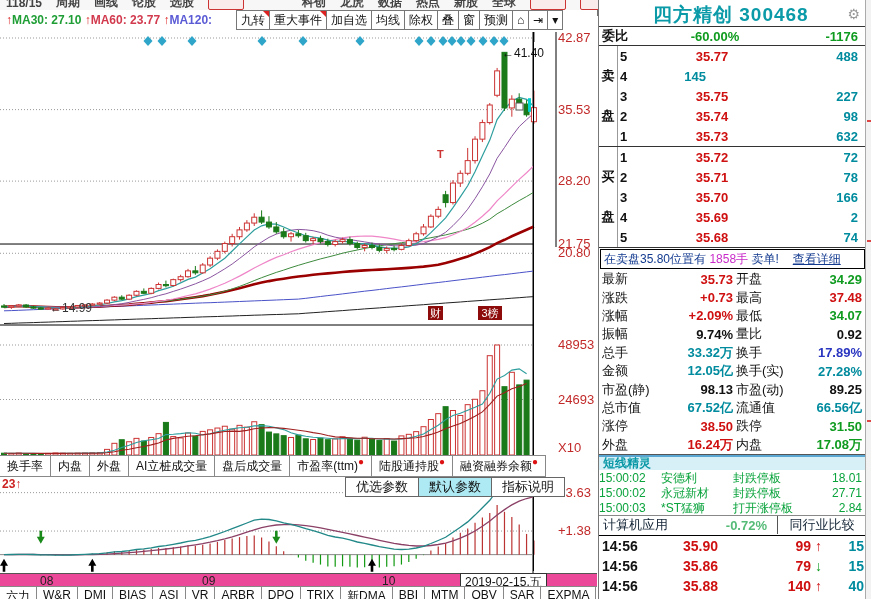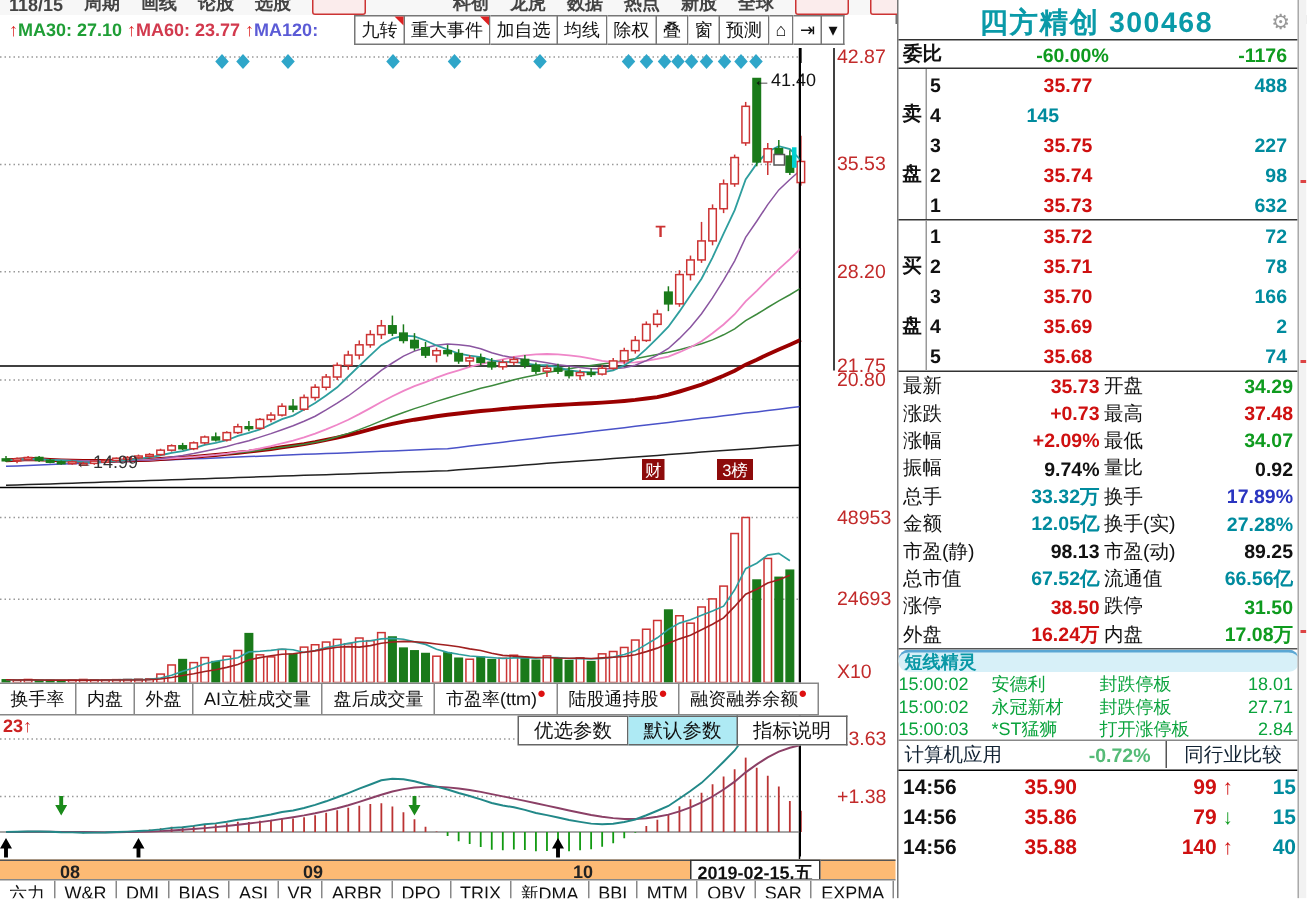--- a/index.html
+++ b/index.html
@@ -25,21 +25,21 @@
   
   .vol-tabs{position:absolute;left:0;top:455px;height:20px;display:flex;background:#fff;border-top:1px solid #888;border-bottom:1px solid #888;}
   .vtab{border-right:1px solid #888;padding:2px 7px;font-size:12px;line-height:16px;white-space:nowrap;color:#111;cursor:pointer;}
   .vtab .dot{color:#d11;font-size:10px;vertical-align:super;line-height:0;}
   .macd-left{position:absolute;left:2px;top:477px;color:#c22;font-size:12px;font-weight:bold;}
   .macd-btns{position:absolute;left:345px;top:477px;display:flex;background:#fff;}
   .mbtn{border:1px solid #666;border-left:none;padding:1px 10px;font-size:13px;line-height:16px;color:#111;cursor:pointer;}
   .mbtn:first-child{border-left:1px solid #666;}
   .mbtn.sel{background:#aeeaf4;}
   
-  .date-row{position:absolute;left:0;top:573px;width:597px;height:13px;border-top:1px solid #555;background:#fdba74;font-weight:bold;}
+  .date-row{position:absolute;left:0;top:573px;width:597px;height:13px;border-top:1px solid #555;background:#ec4899;}
   .xl{position:absolute;top:0;color:#222;font-size:12px;}
   .date-box{position:absolute;left:460px;top:-1px;border:1px solid #333;background:#fff;padding:0 4px;font-size:12px;color:#111;}
   
   .bottom-tabs{position:absolute;left:0;top:586px;width:597px;height:13px;display:flex;border-top:1px solid #888;overflow:hidden;background:#fff;}
   .btab{border-right:1px solid #888;padding:1px 6px;font-size:12px;white-space:nowrap;color:#111;cursor:pointer;}
   
   .right-panel{position:absolute;left:598px;top:0;width:267px;height:599px;background:#fff;border-left:1px solid #777;}
   .rp-title{position:relative;height:26px;}
   .stock-title{position:absolute;left:54px;top:2px;font-size:19px;font-weight:bold;letter-spacing:1px;color:#0a9aa8;white-space:nowrap;}
   .gear{position:absolute;right:6px;top:6px;color:#999;font-size:14px;cursor:pointer;}
@@ -56,21 +56,21 @@
   .ob-price{flex:1;text-align:center;color:#cf1010;}
   .ob-qty{width:70px;text-align:right;padding-right:8px;color:#008b9e;}
   .notice-row{margin:1px 1px;border:1px solid #000;height:18px;line-height:18px;font-size:12px;white-space:nowrap;overflow:hidden;padding-left:3px;color:#123a8f;}
   .notice-row .cnt{color:#c92cc9;}
   .notice-row .lnk{margin-left:14px;color:#123a8f;text-decoration:underline;cursor:pointer;}
   .stats{display:grid;grid-template-columns:56px 78px 64px 1fr;grid-auto-rows:18.4px;align-items:center;
          border-bottom:1px solid #555;font-size:13px;padding-right:4px;}
   .st-l{color:#111;padding-left:3px;white-space:nowrap;}
   .st-v{text-align:right;font-weight:bold;white-space:nowrap;}
   .v-red{color:#cf1010;} .v-green{color:#0f9b1f;} .v-teal{color:#008b9e;} .v-blue{color:#2a35c0;} .v-black{color:#111;}
-  .alert-head{height:13px;line-height:13px;background:#d7f0f8;border-top:2px solid #5aa7d4;color:#0a98a6;font-size:12px;padding-left:4px;font-weight:bold;border-radius:7px;}
+  .alert-head{height:13px;line-height:13px;background:#d7f0f8;border-top:2px solid #5aa7d4;color:#0a98a6;font-size:12px;padding-left:4px;font-weight:bold;}
   .alert-row{display:grid;grid-template-columns:62px 72px 1fr 46px;height:15px;align-items:center;font-size:12px;color:#0aa33c;cursor:pointer;}
   .alert-row span:last-child{text-align:right;padding-right:4px;}
   .sector-row{display:flex;height:19px;align-items:center;border-top:1px solid #888;border-bottom:1px solid #000;font-size:13px;}
   .sec-name{width:106px;padding-left:4px;color:#123;}
   .sec-chg{flex:1;text-align:right;color:#55bb77;font-weight:bold;padding-right:10px;}
   .sec-cmp{width:88px;border-left:1px solid #555;text-align:center;color:#123;cursor:pointer;}
   .tick-row{display:grid;grid-template-columns:50px 1fr 70px 44px;height:20px;align-items:center;font-size:14px;font-weight:bold;}
   .tk-time{color:#111;padding-left:3px;}
   .tk-price{text-align:center;color:#cf1010;}
   .tk-vol{text-align:right;color:#cf1010;}
@@ -595,20 +595,23 @@
             <span class="ob-price">35.69</span>
             <span class="ob-qty">2</span>
           </div>
           <div class="ob-row">
             <span class="ob-lvl">5</span>
             <span class="ob-price">35.68</span>
             <span class="ob-qty">74</span>
           </div>
         </div>
     </div>
+    <div class="notice-row">
+      <span>在卖盘35.80位置有 </span><span class="cnt">1858手</span><span> 卖单!</span><span class="lnk">查看详细</span>
+    </div>
     <div class="stats" id="stats-grid">
         <span class="st-l">最新</span>
         <span class="st-v v-red">35.73</span>
         <span class="st-l">开盘</span>
         <span class="st-v v-green">34.29</span>
         <span class="st-l">涨跌</span>
         <span class="st-v v-red">+0.73</span>
         <span class="st-l">最高</span>
         <span class="st-v v-red">37.48</span>
         <span class="st-l">涨幅</span>

